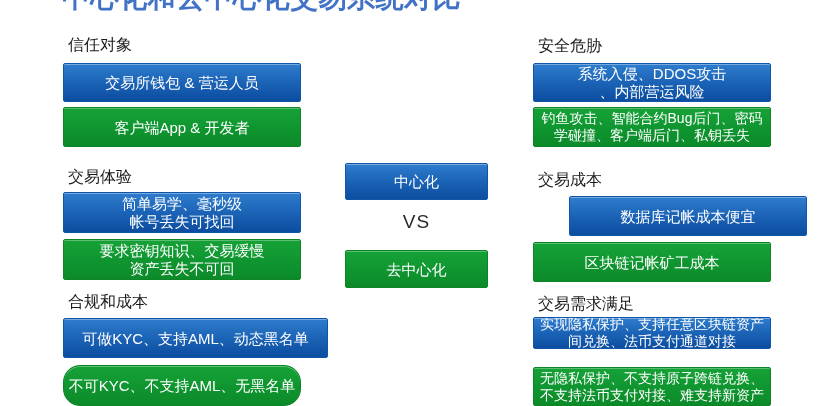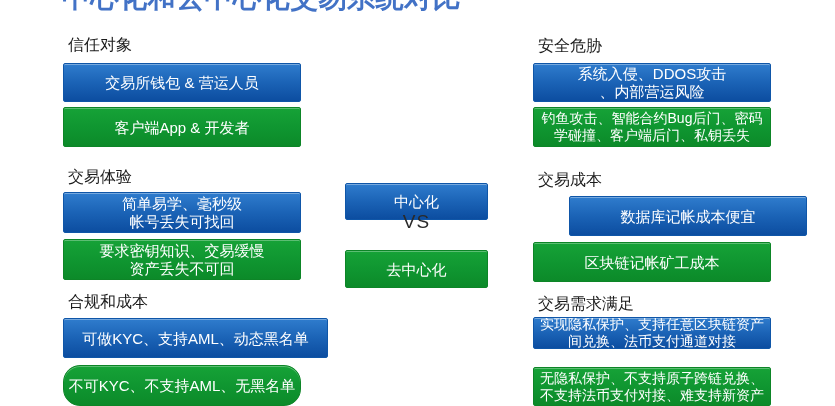--- a/index.html
+++ b/index.html
@@ -85,21 +85,21 @@
   <div class="sec-header" style="left:68px; top:168px;">交易体验</div>
   <div class="box blue two-line" style="left:63px; top:192px; width:238px; height:41px;">简单易学、毫秒级
 帐号丢失可找回</div>
   <div class="box green two-line" style="left:63px; top:239px; width:238px; height:41px;">要求密钥知识、交易缓慢
 资产丢失不可回</div>
 
   <div class="sec-header" style="left:68px; top:293px;">合规和成本</div>
   <div class="box blue" style="left:63px; top:318px; width:265px; height:40px;">可做KYC、支持AML、动态黑名单</div>
   <div class="box green" style="left:63px; top:365px; width:238px; height:41px;border-radius:17px;">不可KYC、不支持AML、无黑名单</div>
 
-  <div class="box blue" style="left:345px; top:163px; width:143px; height:37px;margin-top:20px;">中心化</div>
+  <div class="box blue" style="left:345px; top:163px; width:143px; height:37px;">中心化</div>
   <div class="vs-label">VS</div>
   <div class="box green" style="left:345px; top:250px; width:143px; height:38px;">去中心化</div>
 
   <div class="sec-header" style="left:538px; top:37px;">安全危胁</div>
   <div class="box blue two-line" style="left:533px; top:63px; width:238px; height:39px;">系统入侵、DDOS攻击
 、内部营运风险</div>
   <div class="box green two-line dense" style="left:533px; top:107px; width:238px; height:40px;">钓鱼攻击、智能合约Bug后门、密码
 学碰撞、客户端后门、私钥丢失</div>
 
   <div class="sec-header" style="left:538px; top:171px;">交易成本</div>

